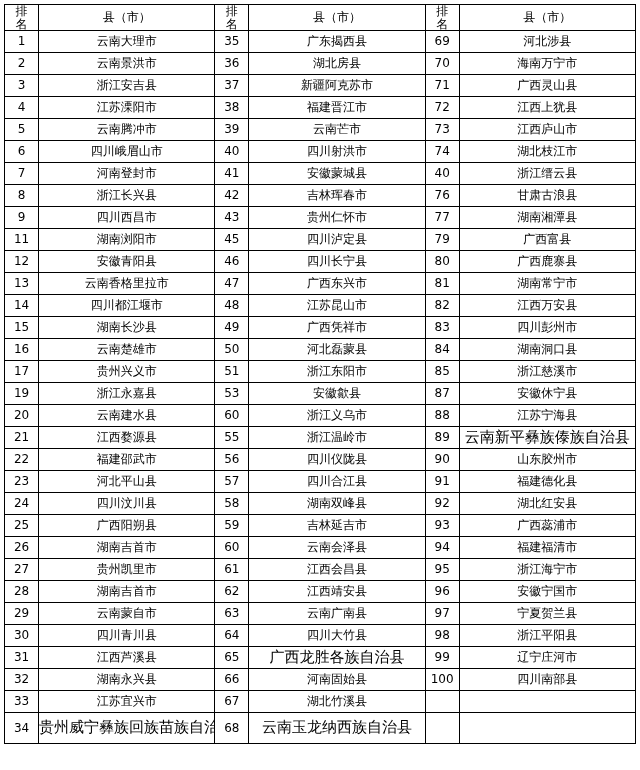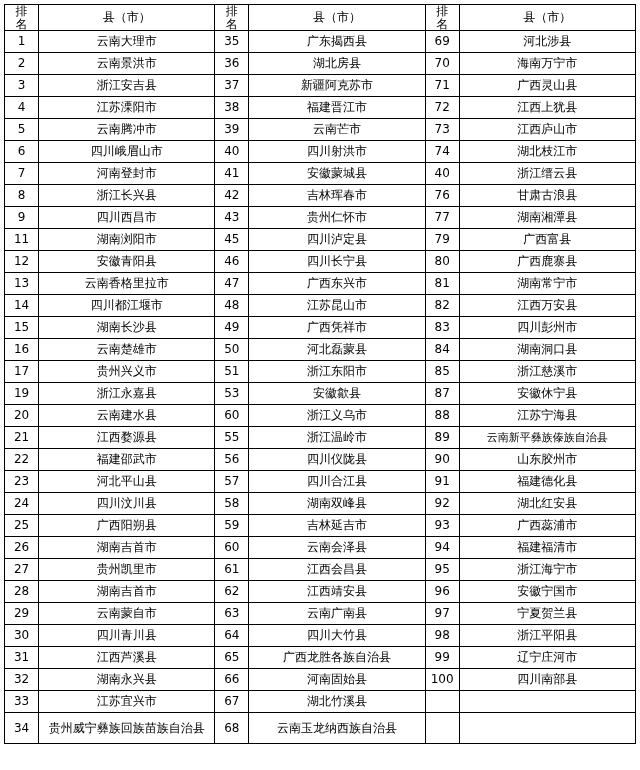--- a/index.html
+++ b/index.html
@@ -52,24 +52,24 @@
   th.hdr-name {
     font-size: 14px;
   }
   td.rank {
     font-size: 11.5px;
   }
   td.name {
     font-size: 13px;
   }
   td.name.small {
-    font-size: 12px;
+    font-size: 15px;
   }
   td.name.tiny {
-    font-size: 11px;
+    font-size: 15px;
   }
   td.empty {
     border-left: 1px solid #000;
     border-right: 1px solid #000;
   }
   tr.tall td {
     height: 30px;
   }
 </style>
 </head>

